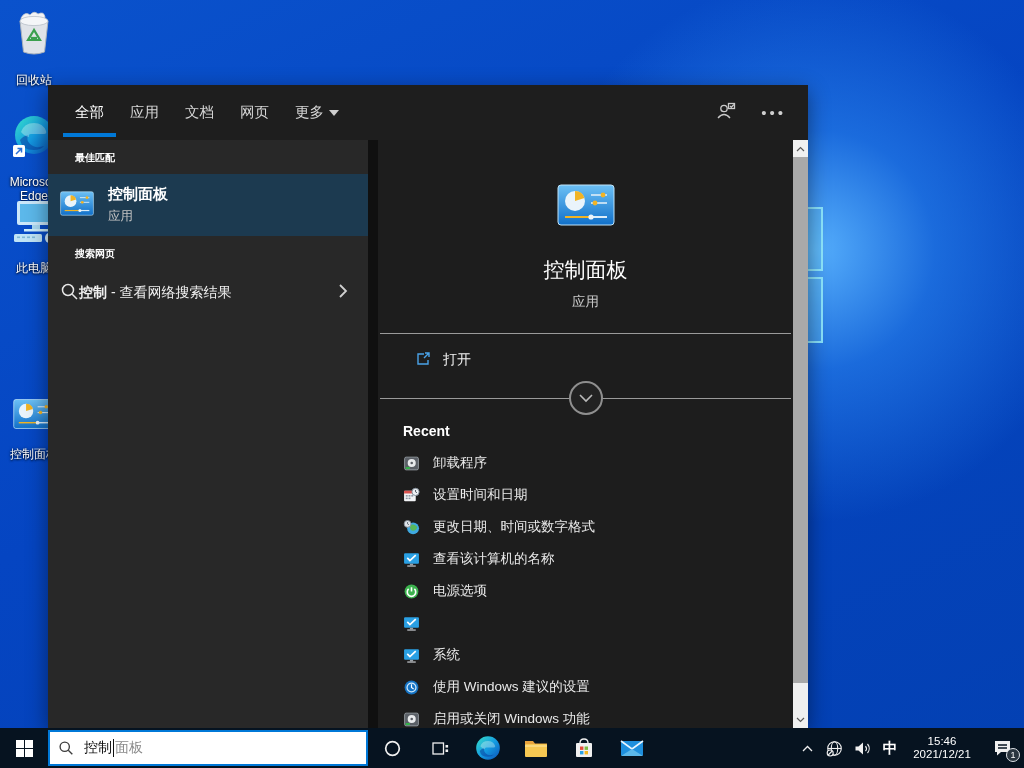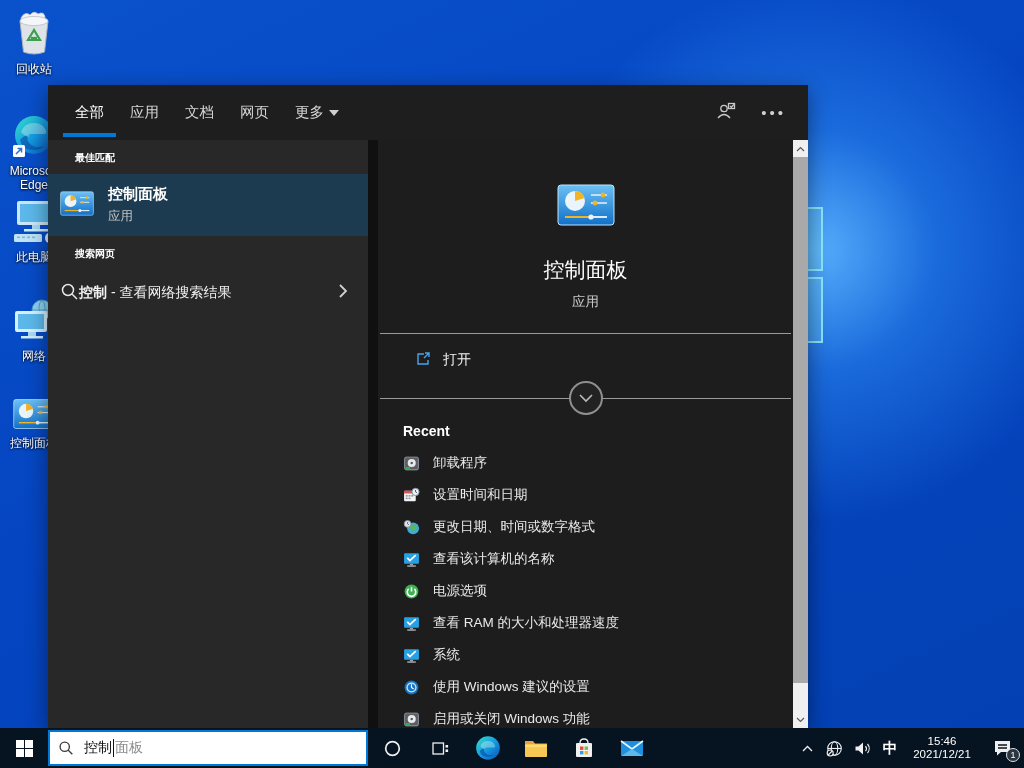--- a/index.html
+++ b/index.html
@@ -11,21 +11,21 @@
   .wallpaper { position:absolute; inset:0;
     background:
       radial-gradient(circle 400px at 815px 250px, rgba(90,180,255,.95) 0%, rgba(34,120,230,.75) 30%, rgba(10,70,200,0) 68%),
       linear-gradient(155deg,#0a52cc 0%,#0545c2 45%,#0340b2 100%); }
   .logo-pane { position:absolute; background:rgba(120,215,250,.30); border:2px solid rgba(150,240,255,.85); }
   .pane1 { left:806px; top:207px; width:17px; height:64px; }
   .pane2 { left:806px; top:277px; width:17px; height:66px; }
 
   
   .desk-icon { position:absolute; left:5px; width:58px; display:flex; flex-direction:column;
-    align-items:center; gap:3px; z-index:2; cursor:pointer; }
+    align-items:center; gap:14px; z-index:2; cursor:pointer; }
   .desk-icon .lbl { color:#fff; font-size:12px; line-height:1.15; text-align:center; width:64px;
     text-shadow:0 1px 2px rgba(0,0,0,.85), 0 0 3px rgba(0,0,0,.6); }
 
   
   .panel { position:absolute; left:48px; top:85px; width:760px; height:643px; z-index:5;
     display:flex; flex-direction:column; box-shadow:0 6px 20px rgba(0,0,0,.45); }
   .tabbar { height:55px; background:var(--tabbar-bg,#1e1e1e); display:flex; align-items:center;
     padding-left:27px; gap:26px; position:relative; flex:0 0 auto; }
   .tab { position:relative; height:55px; display:flex; align-items:center; gap:5px;
     color:#d6d6d6; font-size:14.5px; cursor:pointer; }
@@ -146,32 +146,20 @@
             <rect x="7" y="38.5" width="3" height="1.6"></rect>
             <rect x="12" y="38.5" width="3" height="1.6"></rect>
             <rect x="17" y="38.5" width="3" height="1.6"></rect>
             <rect x="22" y="38.5" width="3" height="1.6"></rect>
           </g>
         <ellipse cx="39" cy="40" rx="4" ry="5" fill="#d6f0fd"></ellipse>
       </svg></span>
     <span class="lbl">此电脑</span>
   </div>
 
-  <div class="desk-icon" style="top:297px;">
-    <span>
-      <svg width="48" height="46" viewBox="0 0 48 46">
-        <circle cx="32" cy="13" r="10" fill="#8ed0ef"></circle>
-        <path d="M22 13 h20 M32 3 a10 10 0 0 1 0 20 M32 3 a10 10 0 0 0 0 20 M32 3 q-6 5 0 20 M32 3 q6 5 0 20" stroke="#4a9cc9" stroke-width=".9" fill="none"></path>
-        <rect x="5" y="14" width="32" height="21" rx="2" fill="#d6f0fd"></rect>
-        <rect x="8" y="17" width="26" height="15" fill="#5cb8ea"></rect>
-        <path d="M18 35 h8 v4 h-8z" fill="#a9d9f2"></path>
-        <rect x="11" y="39" width="22" height="2.5" fill="#cdeefb"></rect>
-      </svg></span>
-    <span class="lbl">网络</span>
-  </div>
 
   <div class="desk-icon" style="top:398px;">
     <span>
       <svg width="42" height="32" viewBox="0 0 58 42">
         <defs>
             <linearGradient id="cpg3" x1="0" y1="0" x2="0" y2="1">
           <stop offset="0" stop-color="#6cc0f5"></stop>
               <stop offset="1" stop-color="#1170c9"></stop>
             </linearGradient>
           </defs>
@@ -371,21 +359,20 @@
           </div>
           <div class="recent-row">
             <span class="ric">
               <svg viewBox="0 0 16 16">
                   <rect x="1" y="2" width="14" height="10" rx="1" fill="#2aa0e4"></rect>
                   <path d="M4 6.5 l2.5 2.5 L12 3.8" stroke="#fff" stroke-width="1.6" fill="none"></path>
                   <rect x="6.5" y="12" width="3" height="1.5" fill="#9aa0a6"></rect>
                   <rect x="4" y="13.6" width="8" height="1.1" fill="#c9ccd1"></rect>
                 </svg>
               </span>
-            <span class="rlbl">查看 RAM 的大小和处理器速度</span>
           </div>
           <div class="recent-row">
             <span class="ric">
               <svg viewBox="0 0 16 16">
                   <rect x="1" y="2" width="14" height="10" rx="1" fill="#2aa0e4"></rect>
                   <path d="M4 6.5 l2.5 2.5 L12 3.8" stroke="#fff" stroke-width="1.6" fill="none"></path>
                   <rect x="6.5" y="12" width="3" height="1.5" fill="#9aa0a6"></rect>
                   <rect x="4" y="13.6" width="8" height="1.1" fill="#c9ccd1"></rect>
                 </svg>
               </span>

